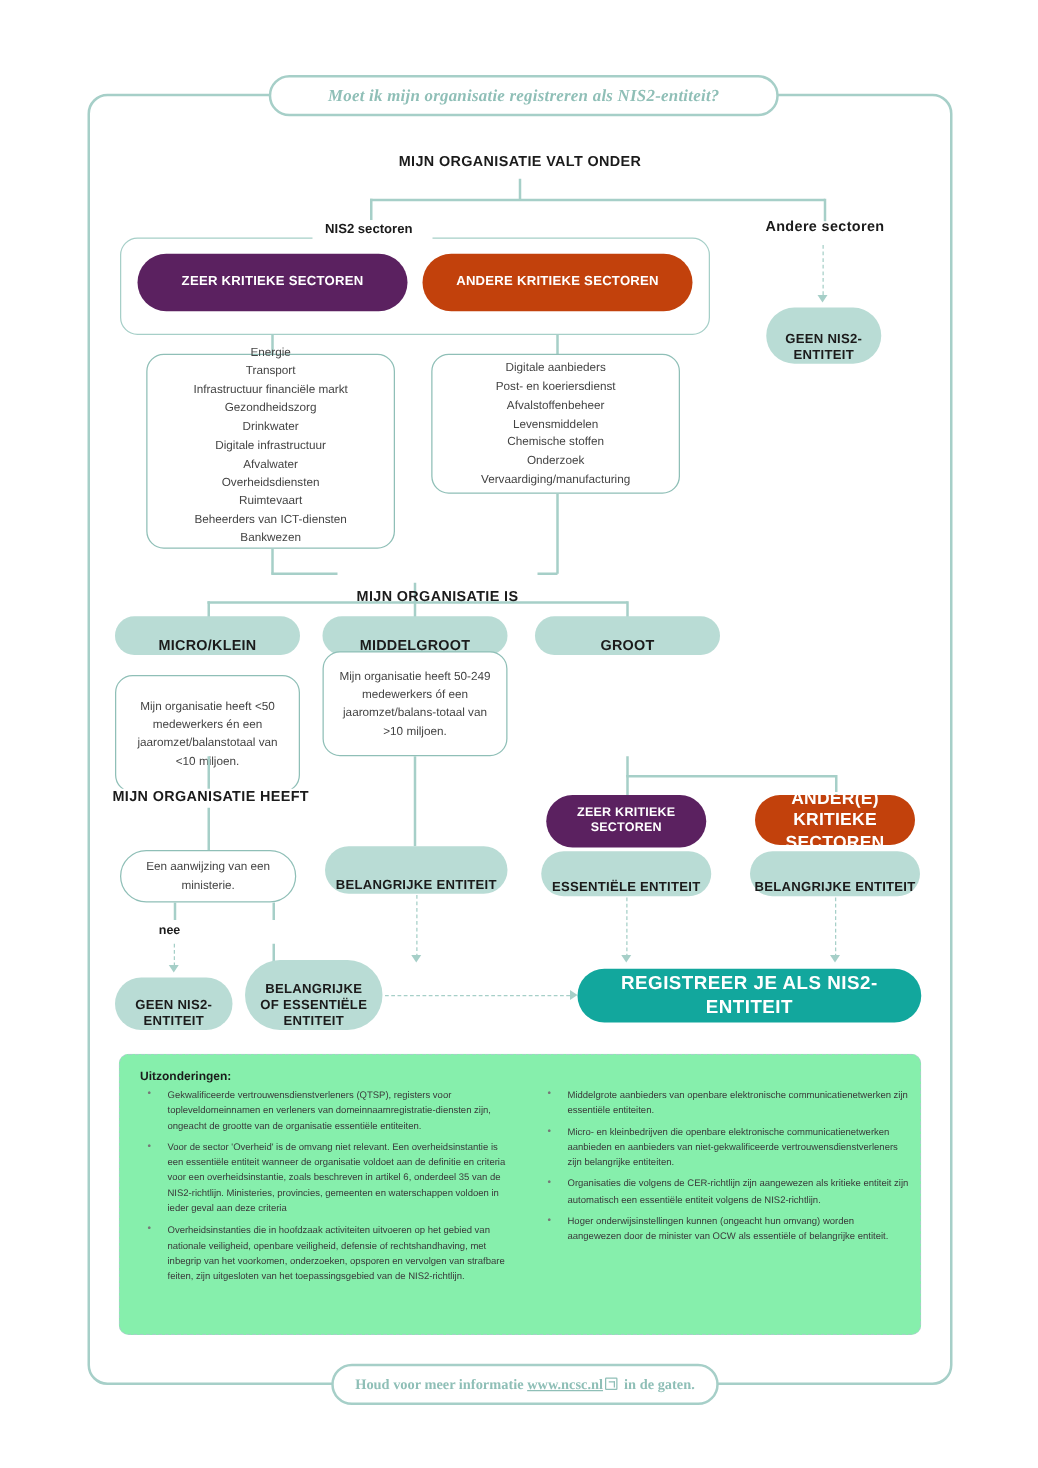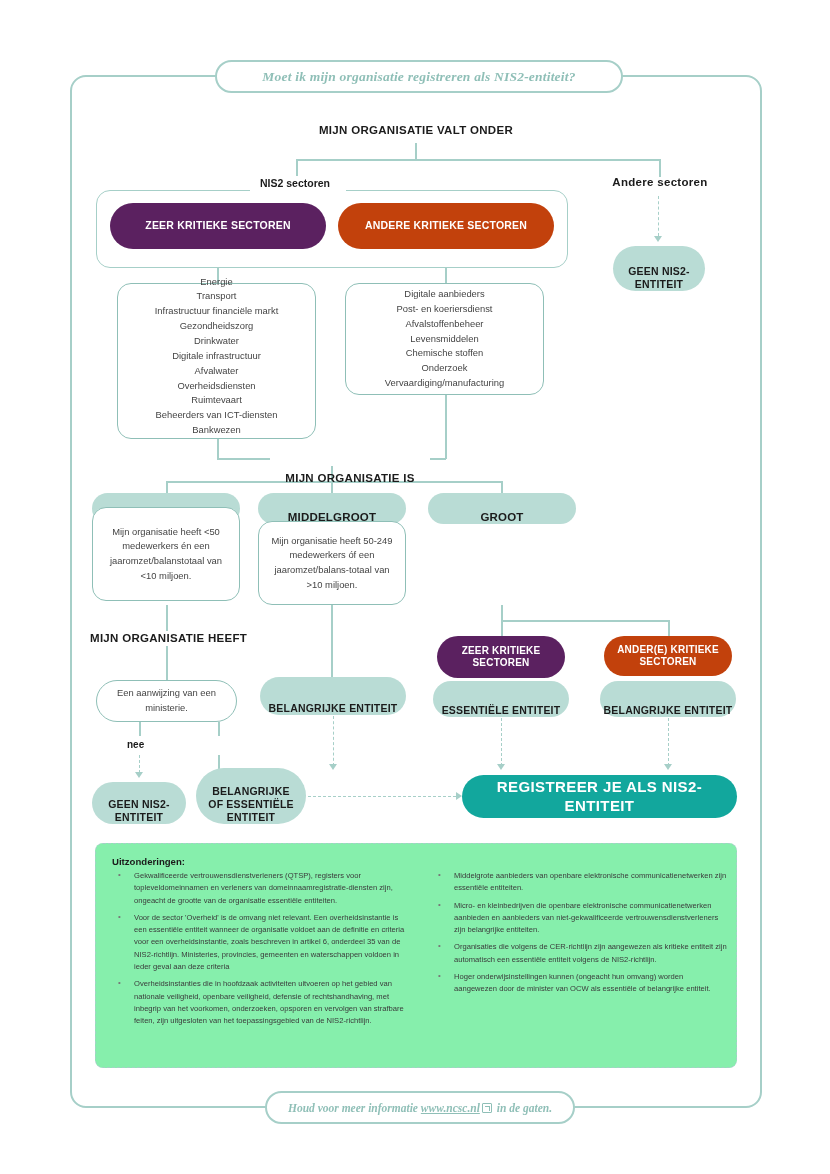--- a/index.html
+++ b/index.html
@@ -35,21 +35,21 @@
   }
 
   
   .footer-pill{
     left:265px;top:1091px;width:310px;height:33px;
     border:2px solid #a6cfc8;border-radius:18px;background:#ffffff;
     display:flex;align-items:center;justify-content:center;z-index:6;
   }
   .footer-pill .ftxt{
     font-family:"Liberation Serif", serif;
-    font-weight:700;font-size:11.5px;color:#8fbfb7;white-space:nowrap;font-style:italic;
+    font-weight:700;font-size:11.5px;color:#8fbfb7;white-space:nowrap;
   }
   .footer-pill a{color:#8fbfb7;text-decoration:underline;}
   .ext-icon{display:inline-block;width:8px;height:8px;border:1.2px solid #8fbfb7;
             position:relative;vertical-align:-1px;margin:0 2px;border-radius:1px;}
   .ext-icon:after{content:"";position:absolute;left:2px;top:2px;width:4px;height:4px;
             border-top:1.2px solid #8fbfb7;border-right:1.2px solid #8fbfb7;}
 
   
   .heading{
     font-weight:700;font-size:11.5px;color:#1b1b1b;letter-spacing:.3px;
@@ -212,21 +212,21 @@
   <div class="abs pill pill-mint" style="left:92px;top:493px;width:148px;height:31px;font-size:11.5px;">
     <span>MICRO/KLEIN</span>
   </div>
   <div class="abs pill pill-mint" style="left:258px;top:493px;width:148px;height:31px;font-size:11.5px;">
     <span>MIDDELGROOT</span>
   </div>
   <div class="abs pill pill-mint" style="left:428px;top:493px;width:148px;height:31px;font-size:11.5px;">
     <span>GROOT</span>
   </div>
 
-  <div class="abs roundbox" style="left:92px;top:507px;width:148px;height:94px;">
+  <div class="abs roundbox" style="left:92px;top:540px;width:148px;height:94px;">
     <div class="inner">Mijn organisatie heeft &lt;50 medewerkers én een jaaromzet/balanstotaal van &lt;10 miljoen.</div>
   </div>
   <div class="abs roundbox" style="left:258px;top:521px;width:148px;height:84px;">
     <div class="inner">Mijn organisatie heeft 50-249 medewerkers óf een jaaromzet/balans-totaal van &gt;10 miljoen.</div>
   </div>
 
   <div class="abs ln-v" style="left:166px;top:605px;height:28px;"></div>
   <div class="abs" style="left:88px;top:631px;width:160px;height:15px;background:#fff;z-index:3;"></div>
   <div class="abs heading" style="left:90px;top:632px;width:156px;z-index:4;text-align:left;">MIJN ORGANISATIE HEEFT</div>
   <div class="abs ln-v" style="left:166px;top:646px;height:36px;"></div>
@@ -267,21 +267,21 @@
 
   <div class="abs ln-v" style="left:501px;top:605px;height:16px;"></div>
   <div class="abs ln-h" style="left:501px;top:620px;width:168px;"></div>
   <div class="abs ln-v" style="left:501px;top:620px;height:17px;"></div>
   <div class="abs ln-v" style="left:668px;top:620px;height:17px;"></div>
 
   <div class="abs pill pill-purple" style="left:437px;top:636px;width:128px;height:42px;white-space:pre-line;font-size:10px;">
     <span>ZEER KRITIEKE
 SECTOREN</span>
   </div>
-  <div class="abs pill pill-magenta" style="left:604px;top:636px;width:128px;height:40px;white-space:pre-line;font-size:10px;">
+  <div class="abs pill pill-magenta" style="left:604px;top:636px;width:128px;height:40px;white-space:pre-line;font-size:14px;">
     <span>ANDER(E) KRITIEKE
 SECTOREN</span>
   </div>
 
   <div class="abs pill pill-mint" style="left:433px;top:681px;width:136px;height:36px;font-size:10.5px;">
     <span>ESSENTIËLE ENTITEIT</span>
   </div>
   <div class="abs pill pill-mint" style="left:600px;top:681px;width:136px;height:36px;font-size:10.5px;">
     <span>BELANGRIJKE ENTITEIT</span>
   </div>

